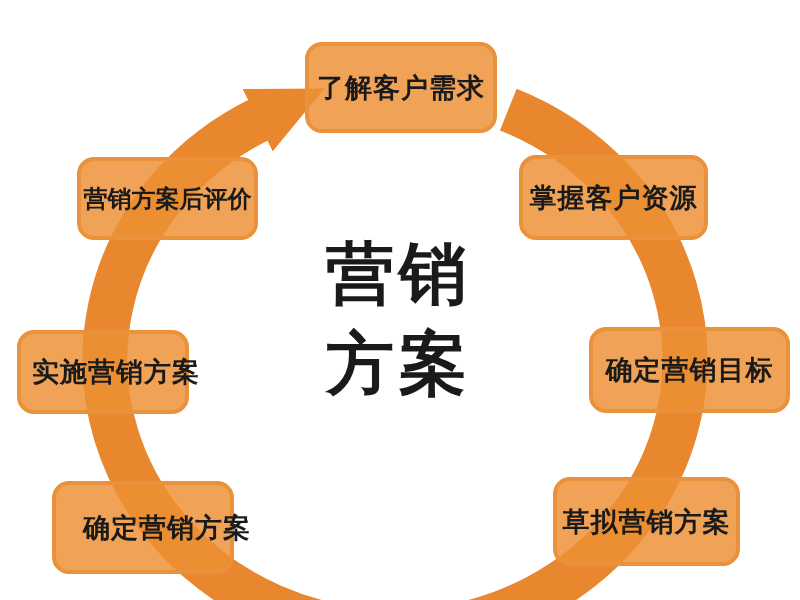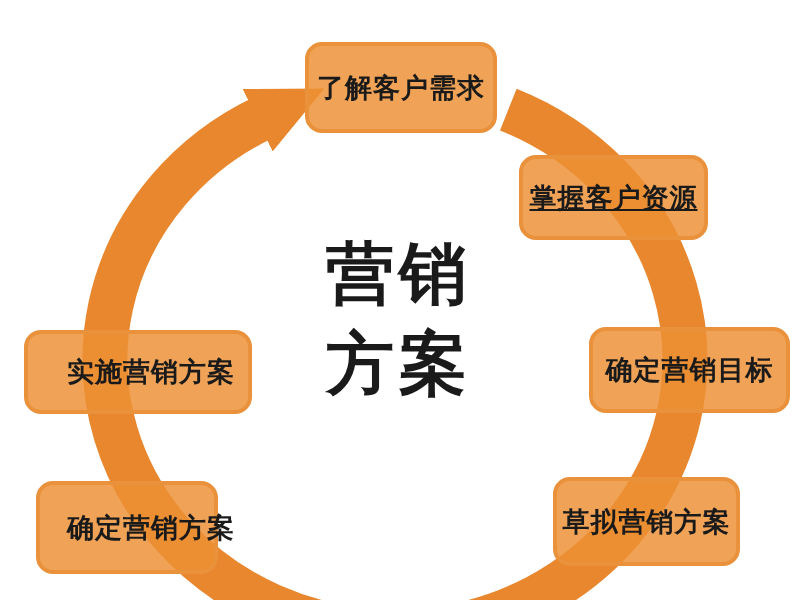--- a/index.html
+++ b/index.html
@@ -42,25 +42,25 @@
     justify-content: center;
     color: var(--text);
     font-weight: bold;
     font-size: 27px;
     letter-spacing: 1px;
     white-space: nowrap;
     text-align: left;
   }
   .step-box.small-text { font-size: 24px; letter-spacing: 0; }
   .box-top         { left: 305px; top:  42px; width: 192px; height: 91px; }
-  .box-upper-right { left: 519px; top: 155px; width: 189px; height: 85px; text-decoration: underline; }
+  .box-upper-right { left: 519px; top: 155px; width: 189px; height: 85px; }
   .box-right       { left: 589px; top: 327px; width: 201px; height: 86px; }
   .box-lower-right { left: 553px; top: 477px; width: 187px; height: 89px; }
-  .box-lower-left  { left:  36px; top: 481px; width: 182px; height: 93px; padding-left: 48px; }
-  .box-left        { left:  24px; top: 330px; width: 228px; height: 84px; padding-left: 26px; }
+  .box-lower-left  { left:  52px; top: 481px; width: 182px; height: 93px; padding-left: 48px; }
+  .box-left        { left:  17px; top: 330px; width: 172px; height: 84px; padding-left: 26px; }
   .box-upper-left  { left:  77px; top: 157px; width: 181px; height: 83px; }
   .center-title {
     position: absolute;
     z-index: 1;
     left: 299px; top: 229px;
     width: 200px;
     text-align: center;
     color: var(--text);
     font-weight: bold;
     font-size: 68px;
@@ -99,19 +99,22 @@
   </div>
 
   <div class="step-box box-lower-left">
     <span>确定营销方案</span>
   </div>
 
   <div class="step-box box-left">
     <span>实施营销方案</span>
   </div>
 
+  <div class="step-box box-upper-left small-text">
+    <span>营销方案后评价</span>
+  </div>
 
   <div class="center-title">
     <div>营销</div>
     <div>方案</div>
   </div>
 
 </div>
 
 </body></html>

